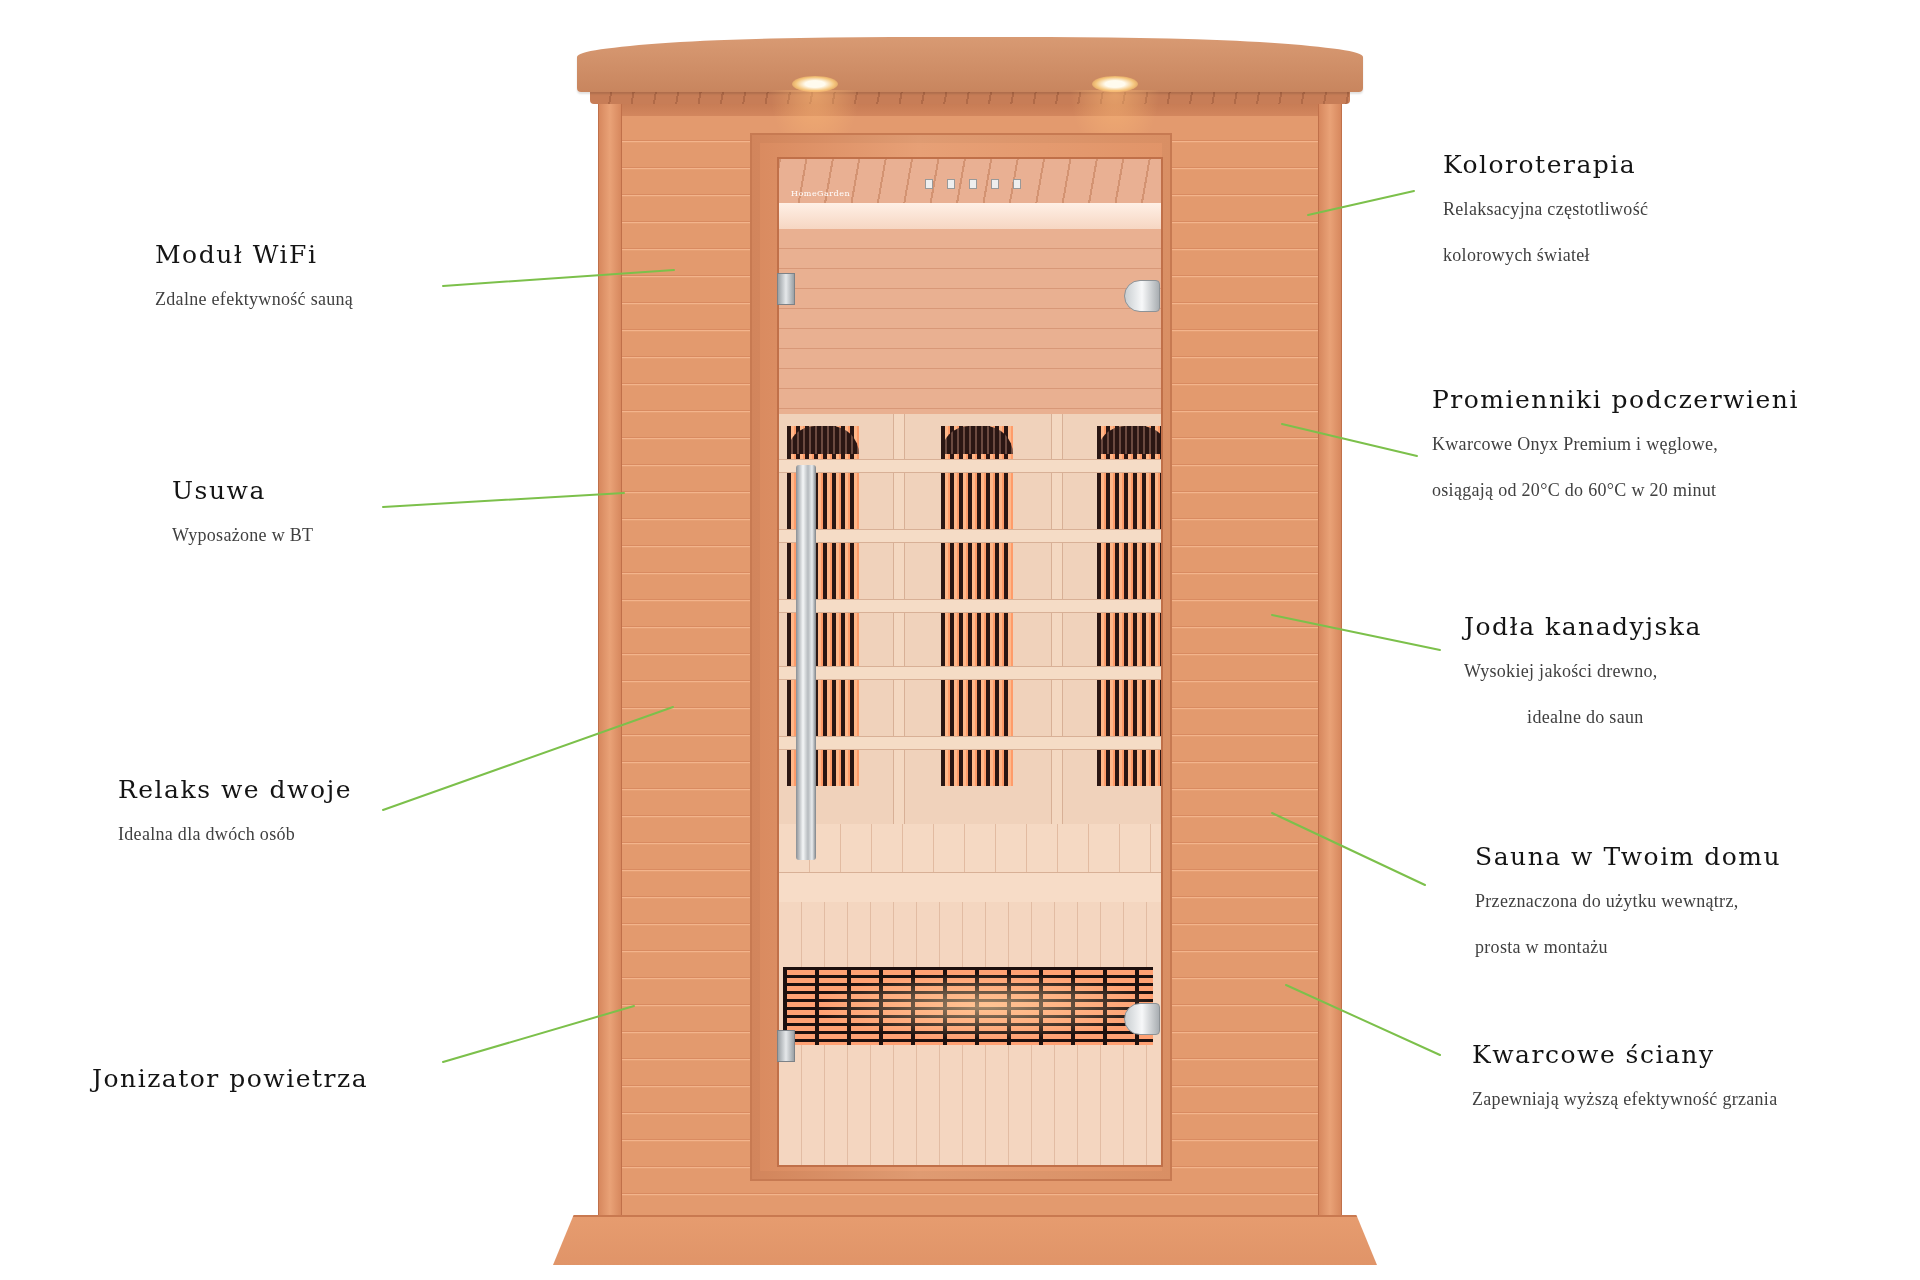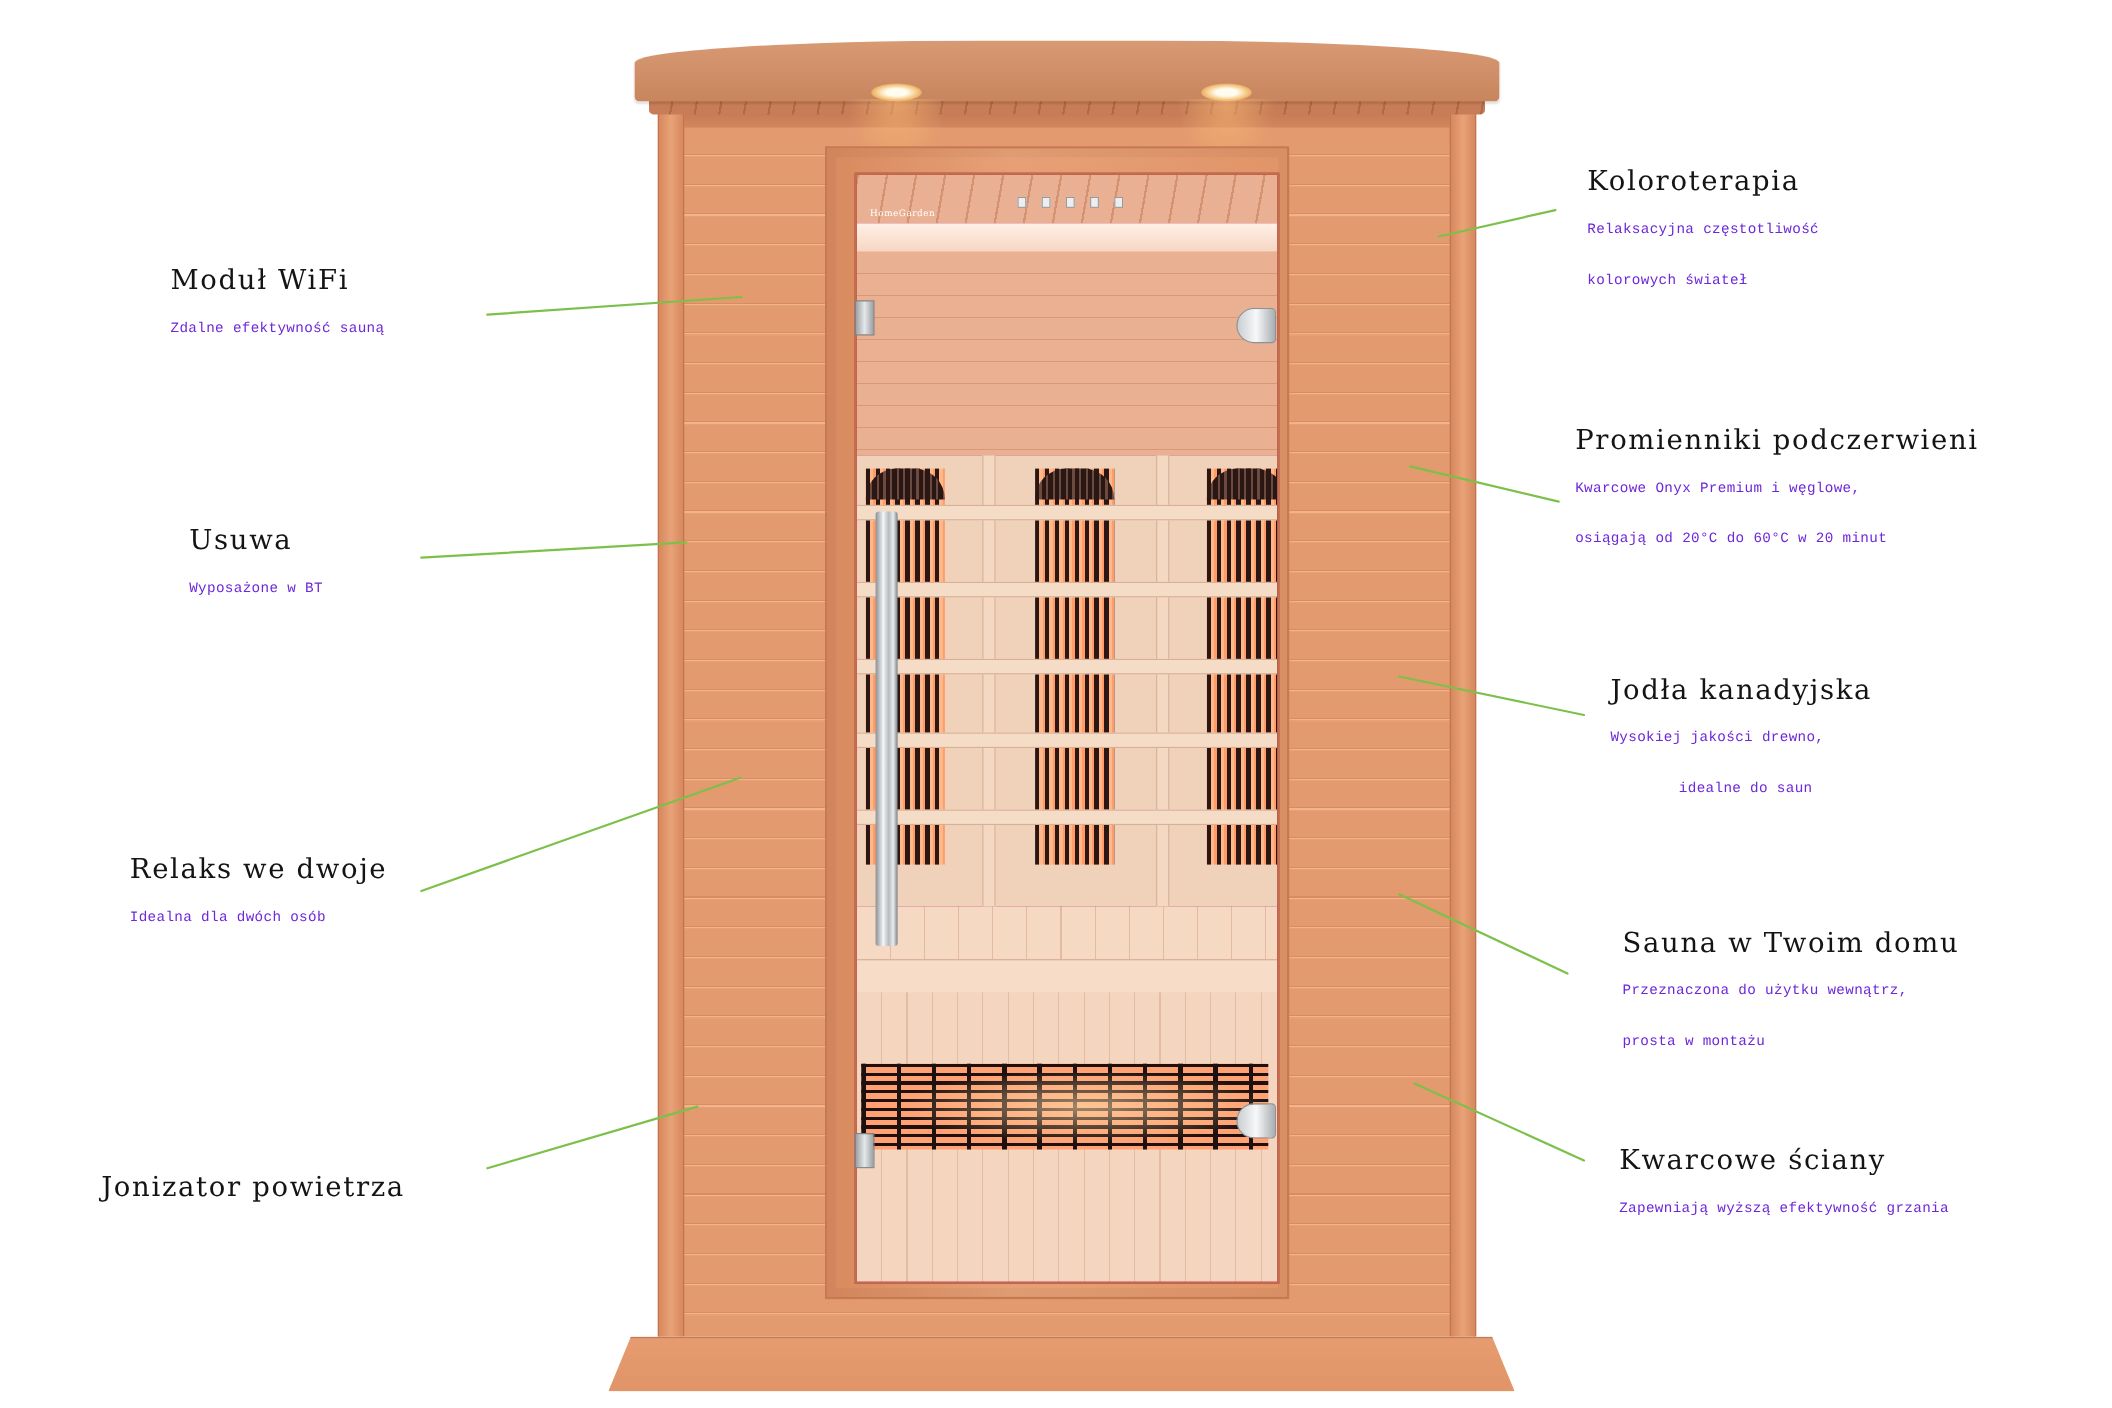--- a/index.html
+++ b/index.html
@@ -1,35 +1,35 @@
 <!DOCTYPE html>
 <html><head>
 <meta charset="utf-8">
 <style>
   html,body{margin:0;padding:0;background:#ffffff;}
   body{width:1920px;height:1280px;position:relative;overflow:hidden;font-family:"Liberation Sans",sans-serif;}
   
   .feat{position:absolute;}
   .feat-title{font-family:"DejaVu Serif","Liberation Serif",serif;font-weight:normal;font-size:25px;letter-spacing:1.5px;color:#141414;white-space:nowrap;line-height:30px;}
-  .feat-desc{font-family:Liberation Mono, monospace;font-size:13px;color:#6d28d9;white-space:nowrap;line-height:46px;letter-spacing:0.3px;margin-top:6px;}
+  .feat-desc{font-family:Liberation Serif, serif;font-size:18px;color:#404040;white-space:nowrap;line-height:46px;letter-spacing:0.3px;margin-top:6px;}
   
   svg.lines{position:absolute;left:0;top:0;width:1920px;height:1280px;pointer-events:none;}
   
   .sauna{position:absolute;left:0;top:0;width:1920px;height:1280px;}
   .roof{position:absolute;left:577px;top:37px;width:786px;height:55px;background:linear-gradient(#d89a73,#c8855e);border-radius:40% 40% 4px 4px / 20px 20px 4px 4px;box-shadow:0 2px 2px rgba(0,0,0,.12);}
   .roof-under{position:absolute;left:590px;top:80px;width:760px;height:24px;background:repeating-linear-gradient(100deg,#b06a48 0 2px,#c77d57 2px 22px);border-radius:0 0 4px 4px;}
   .light{position:absolute;width:46px;height:16px;border-radius:50%;background:radial-gradient(#fffbee 30%,#f4c47b 60%,#b86a3e 100%);top:76px;}
   .light-glow{position:absolute;width:90px;height:70px;top:90px;background:radial-gradient(ellipse at top,rgba(255,190,120,.55),rgba(255,190,120,0) 70%);}
   .body{position:absolute;left:598px;top:100px;width:744px;height:1115px;background:#e2966a;}
   .post{position:absolute;top:0;width:22px;height:100%;background:linear-gradient(90deg,#d7885e,#e9a277 50%,#d7885e);border-left:1px solid #c0704a;border-right:1px solid #c0704a;}
   .post.l{left:0;} .post.r{right:0;}
   .boards{position:absolute;left:24px;right:24px;top:16px;bottom:0;background:repeating-linear-gradient(180deg,#e39a6e 0 24px,#d98b61 24px 25px,#f3b48c 25px 26px,#e6a074 26px 27px);}
   .top-band{position:absolute;left:24px;right:24px;top:0;height:30px;background:linear-gradient(#c47952,#df9268);border-bottom:1px solid #b7694a;}
   .door-frame{position:absolute;left:750px;top:133px;width:422px;height:1048px;background:linear-gradient(90deg,#d98a5f,#e7a076 40%,#e19468);border:2px solid #c77a52;box-sizing:border-box;box-shadow:inset 0 0 0 8px rgba(0,0,0,.03);}
-  .glass{position:absolute;left:777px;top:157px;width:386px;height:1010px;background:#be185d;overflow:hidden;border:2px solid #c07049;box-sizing:border-box;}
+  .glass{position:absolute;left:777px;top:157px;width:386px;height:1010px;background:#14532d;overflow:hidden;border:2px solid #c07049;box-sizing:border-box;}
   .int-ceiling{position:absolute;left:0;top:0;width:100%;height:44px;background:repeating-linear-gradient(100deg,#d39372 0 2px,#e9b093 2px 26px);}
   .int-logo{position:absolute;left:12px;top:30px;font-family:"DejaVu Serif",serif;font-size:8px;color:#fff;letter-spacing:.5px;}
   .int-vent{position:absolute;top:20px;width:6px;height:8px;background:#eee;border:1px solid #999;}
   .int-led{position:absolute;left:0;top:44px;width:100%;height:26px;background:linear-gradient(#fff0e6,#f6d6c2);}
   .int-backwall{position:absolute;left:0;top:70px;width:100%;height:185px;background:repeating-linear-gradient(180deg,#e9b091 0 19px,#d89878 19px 20px);}
   .int-panels{position:absolute;left:0;top:255px;width:100%;height:410px;background:#f0d2bb;}
   .slat-h{position:absolute;left:0;width:100%;height:12px;background:#f5dcc6;border-top:1px solid #d8b096;border-bottom:1px solid #d8b096;}
   .slat-v{position:absolute;top:0;width:10px;height:100%;background:#f4d8c1;border-left:1px solid #d8b096;border-right:1px solid #d8b096;}
   .heater{position:absolute;top:12px;height:360px;width:72px;background:repeating-linear-gradient(90deg,#2a1613 0 4px,#ffb88a 4px 7px,#ff9c6a 7px 9px);}
   .heater-cap{position:absolute;top:0;height:28px;width:72px;border-radius:40px 40px 0 0;background:repeating-linear-gradient(90deg,#2a1613 0 4px,#6b4a40 4px 6px);}

